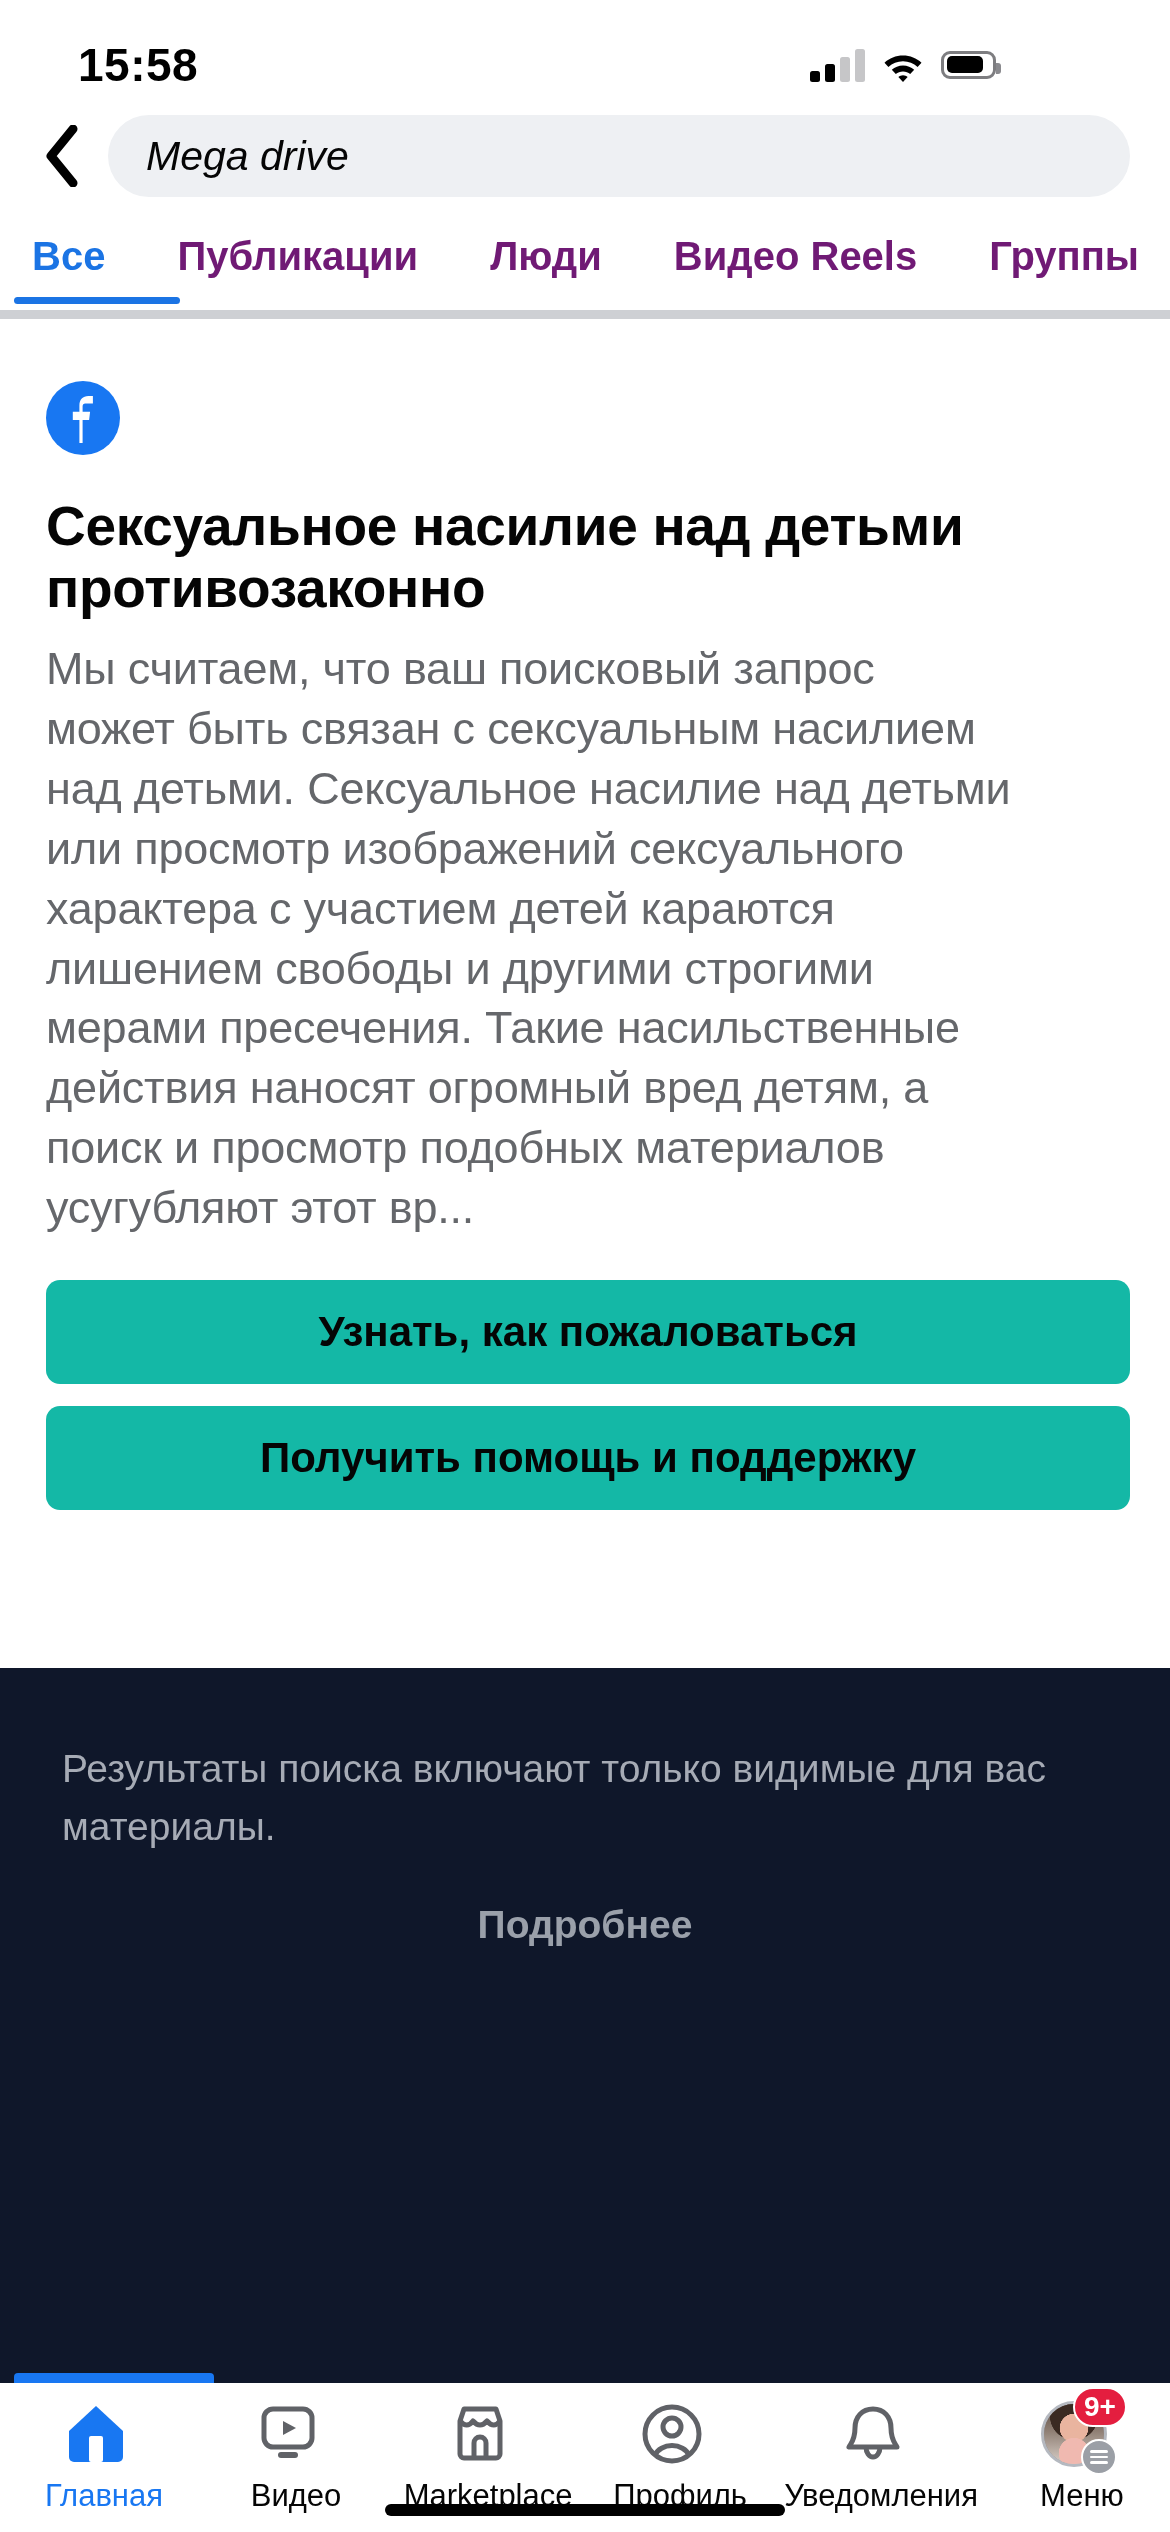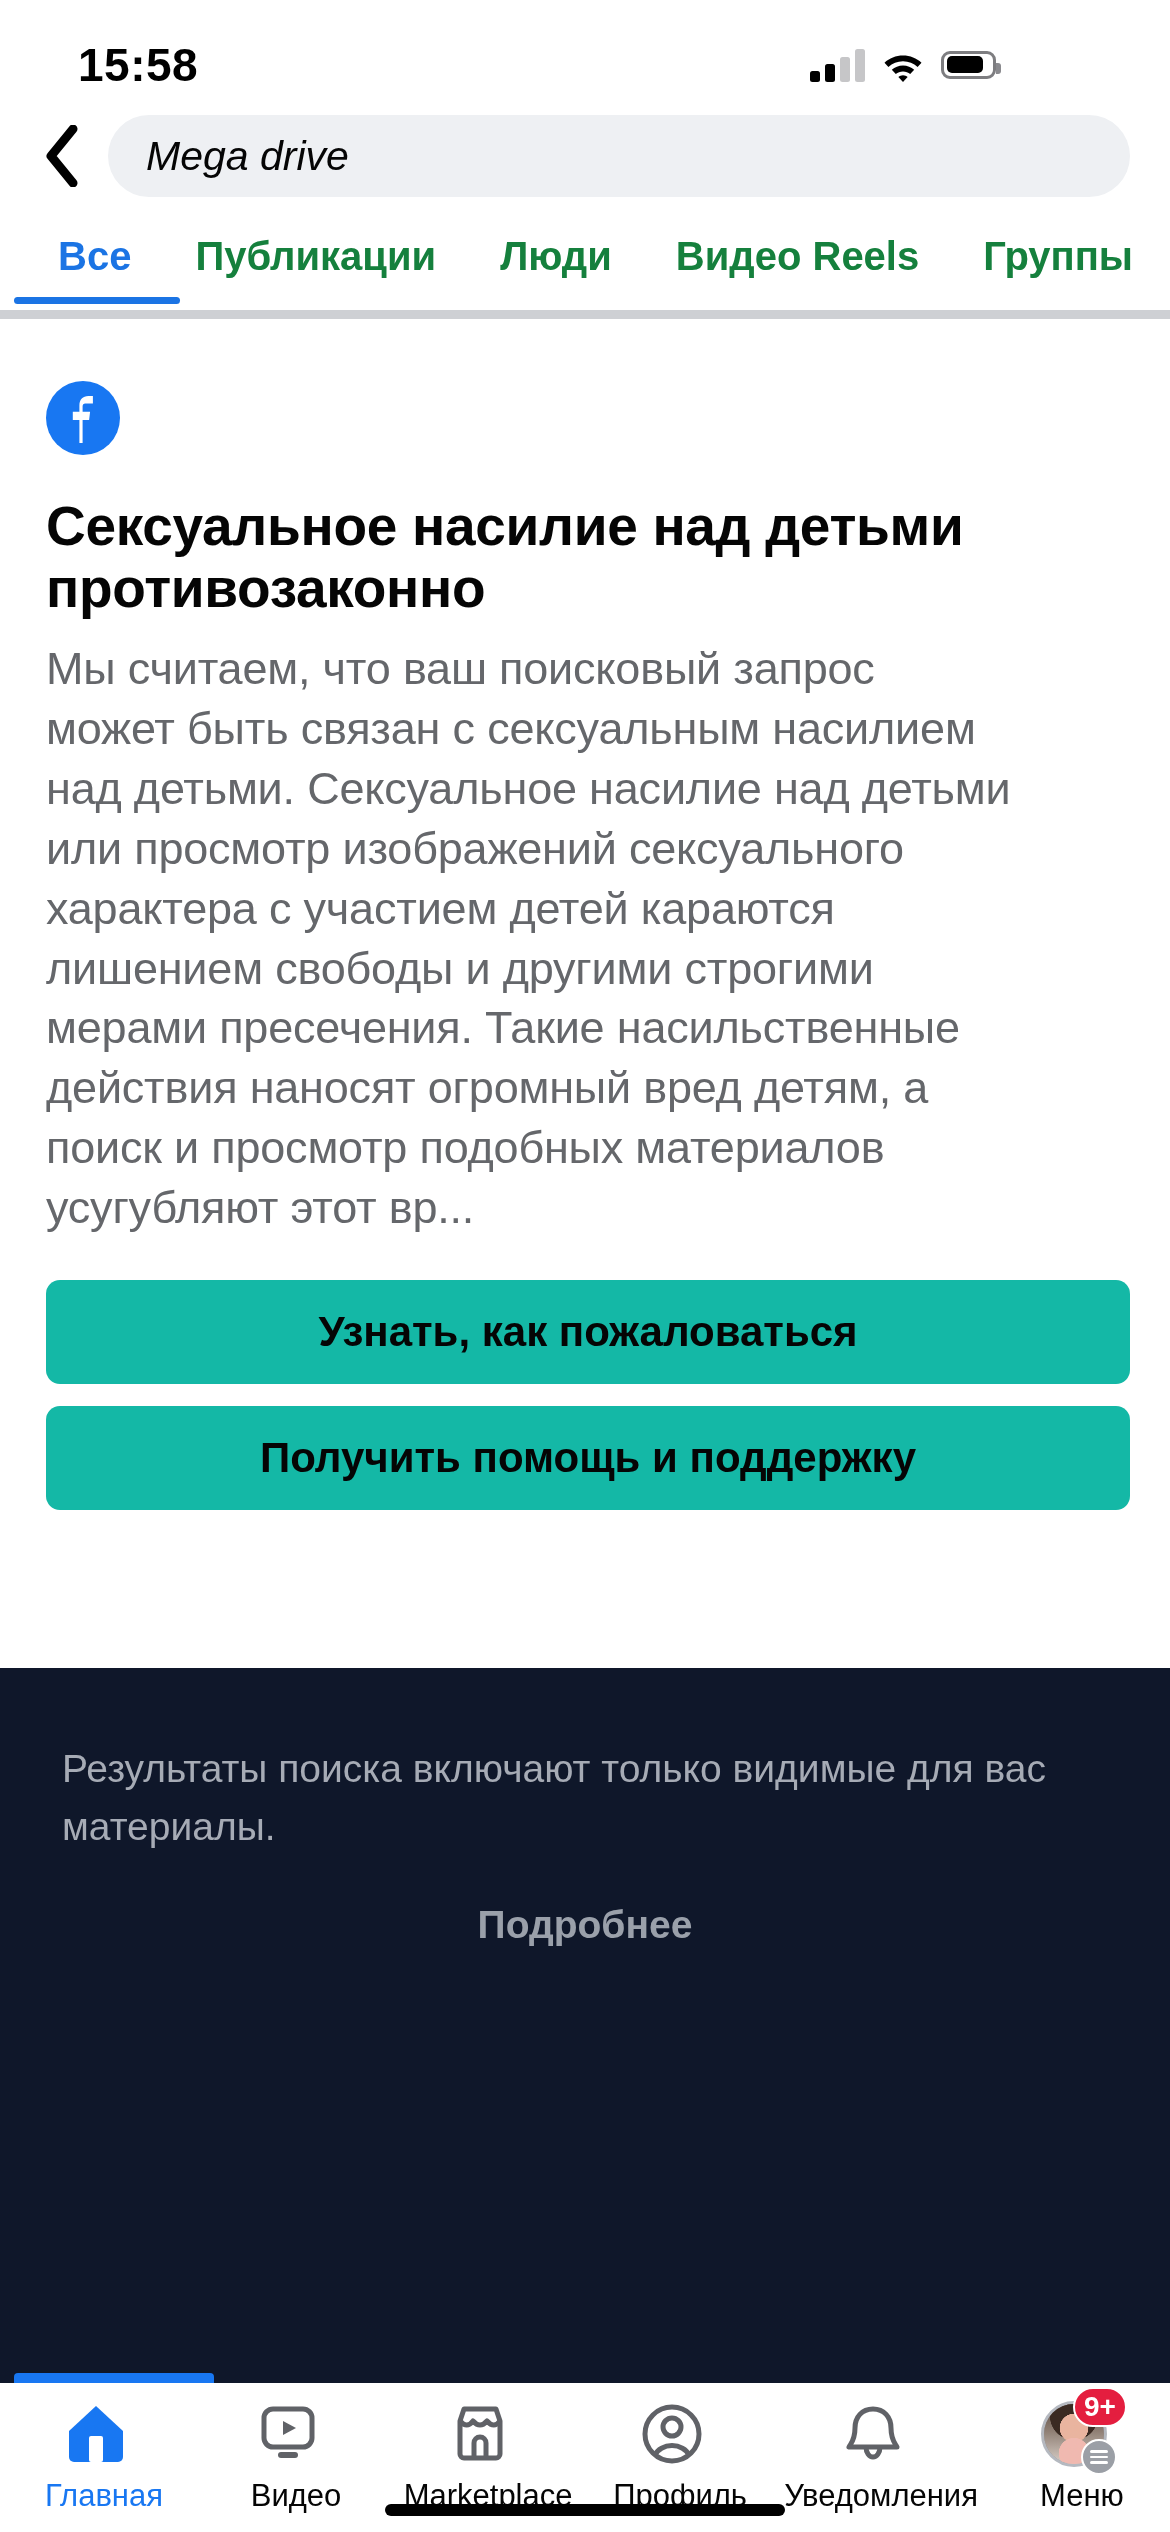--- a/index.html
+++ b/index.html
@@ -55,26 +55,26 @@
   .search-value{
     font-size:41px; color:#050505; line-height:1;
   }
 
   
   .tabs-wrap{
     position:absolute; top:208px; left:0; width:1170px; height:108px;
     background:#fff; overflow:hidden;
   }
   .tabs{
-    display:flex; align-items:center; height:96px; padding-left:26px; gap:0;
+    display:flex; align-items:center; height:96px; gap:8px;
     white-space:nowrap;
     text-align:right;
   }
   .tab{
-    font-size:40px; font-weight:700; color:#15803d; padding:0 32px;
+    font-size:40px; font-weight:700; color:#701a75; padding:0 32px;
     height:96px; display:flex; align-items:center; flex:0 0 auto;
   }
   .tab.active{ color:#1b74e4; }
   .tab-underline{
     position:absolute; left:14px; bottom:12px; width:166px; height:7px;
     background:#1b74e4; border-radius:4px;
   }
   .tabs-divider{
     position:absolute; top:310px; left:0; width:1170px; height:9px; background:#ced0d4;
   }

